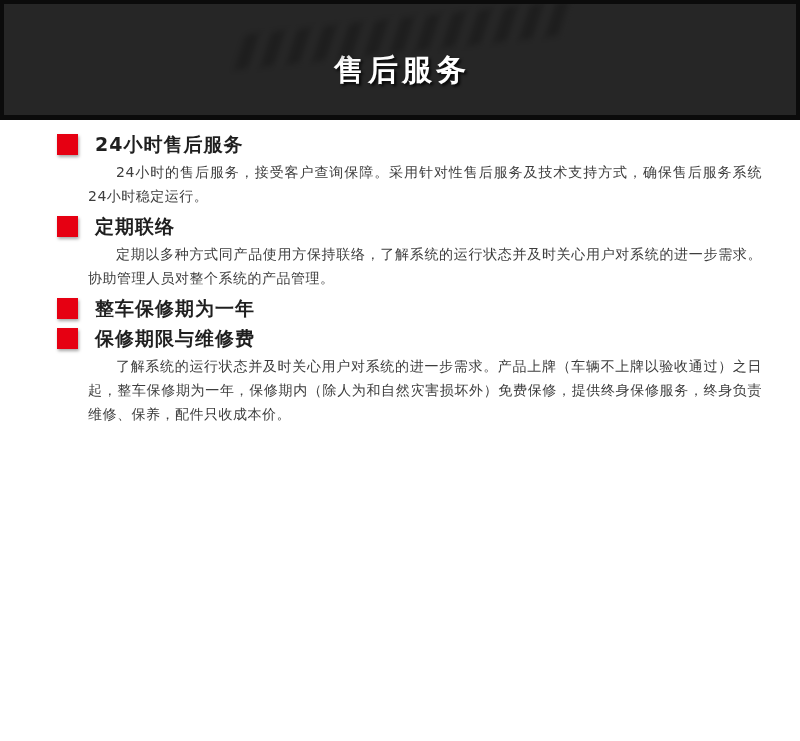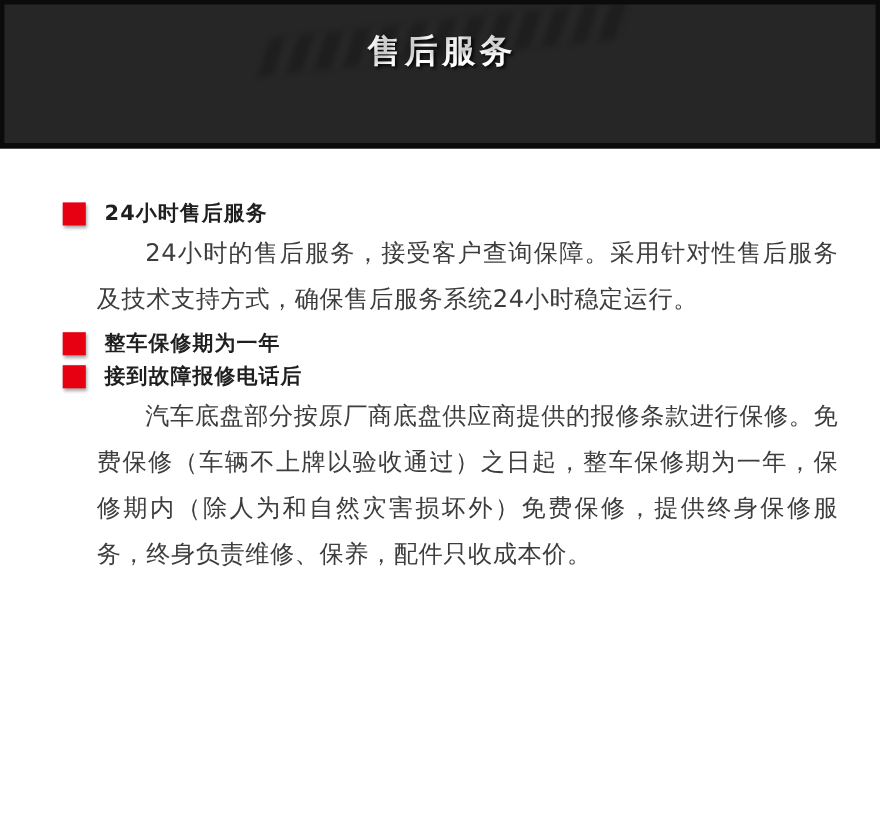--- a/index.html
+++ b/index.html
@@ -15,25 +15,26 @@
     margin: 0;
     background: var(--page-bg, #ffffff);
     font-family: "DejaVu Sans", "Liberation Sans", sans-serif;
     overflow: hidden;
   }
 
   
   .banner {
     position: relative;
     box-sizing: border-box;
-    height: 135px;
+    height: 120px;
     background: var(--banner-bg, #262626);
     border: 4px solid var(--banner-border, #0b0b0b);
     border-bottom-width: 5px;
     display: flex;
+    align-items: center;
     justify-content: center;
     overflow: hidden;
   }
   .banner-title {
     margin: 0;
     padding-top: 22px;
     color: var(--banner-fg, #ffffff);
     font-size: 30px;
     font-weight: 700;
     letter-spacing: 4px;
@@ -53,21 +54,21 @@
       repeating-linear-gradient(90deg,
         rgba(0,0,0,0.45) 0 14px,
         rgba(60,60,60,0.12) 14px 26px);
     filter: blur(3px);
     opacity: 0.45;
     pointer-events: none;
   }
 
   
   .content {
-    padding-top: 47px;
+    padding-top: 12px;
   }
   .section {
     margin-bottom: 6px;
   }
   .sec-head {
     display: flex;
     align-items: center;
     margin: 0 0 4px 57px;
     height: 24px;
   }
@@ -82,22 +83,22 @@
     margin: 0 0 0 17px;
     font-size: 19px;
     line-height: 24px;
     font-weight: 700;
     color: var(--heading-fg, #1f1f1f);
     letter-spacing: 1px;
     white-space: nowrap;
   }
   .section p {
     margin: 0 38px 4px 88px;
-    font-size: 22px;
-    line-height: 42px;
+    font-size: 14px;
+    line-height: 24px;
     color: var(--body-fg, #3d3d3d);
     text-align: justify;
     text-indent: 2em;
     letter-spacing: 0.5px;
   }
 </style>
 </head>
 <body>
 
 <div class="page">
@@ -110,30 +111,37 @@
   <main class="content">
 
     <section class="section">
       <div class="sec-head">
         <span class="bullet"></span>
         <h2>24小时售后服务</h2>
       </div>
       <p>24小时的售后服务，接受客户查询保障。采用针对性售后服务及技术支持方式，确保售后服务系统24小时稳定运行。</p>
     </section>
 
+    <section class="section">
+      <div class="sec-head">
+        <span class="bullet"></span>
+        <h2>定期联络</h2>
+      </div>
+      <p>定期以多种方式同产品使用方保持联络，了解系统的运行状态并及时关心用户对系统的进一步需求。协助管理人员对整个系统的产品管理。</p>
+    </section>
 
     <section class="section">
       <div class="sec-head">
         <span class="bullet"></span>
         <h2>整车保修期为一年</h2>
       </div>
     </section>
 
     <section class="section">
       <div class="sec-head">
         <span class="bullet"></span>
-        <h2>接到故障报修电话后</h2>
+        <h2>保修期限与维修费</h2>
       </div>
-      <p>汽车底盘部分按原厂商底盘供应商提供的报修条款进行保修。免费保修（车辆不上牌以验收通过）之日起，整车保修期为一年，保修期内（除人为和自然灾害损坏外）免费保修，提供终身保修服务，终身负责维修、保养，配件只收成本价。</p>
+      <p>了解系统的运行状态并及时关心用户对系统的进一步需求。产品上牌（车辆不上牌以验收通过）之日起，整车保修期为一年，保修期内（除人为和自然灾害损坏外）免费保修，提供终身保修服务，终身负责维修、保养，配件只收成本价。</p>
     </section>
 
   </main>
 </div>
 
 </body></html>

